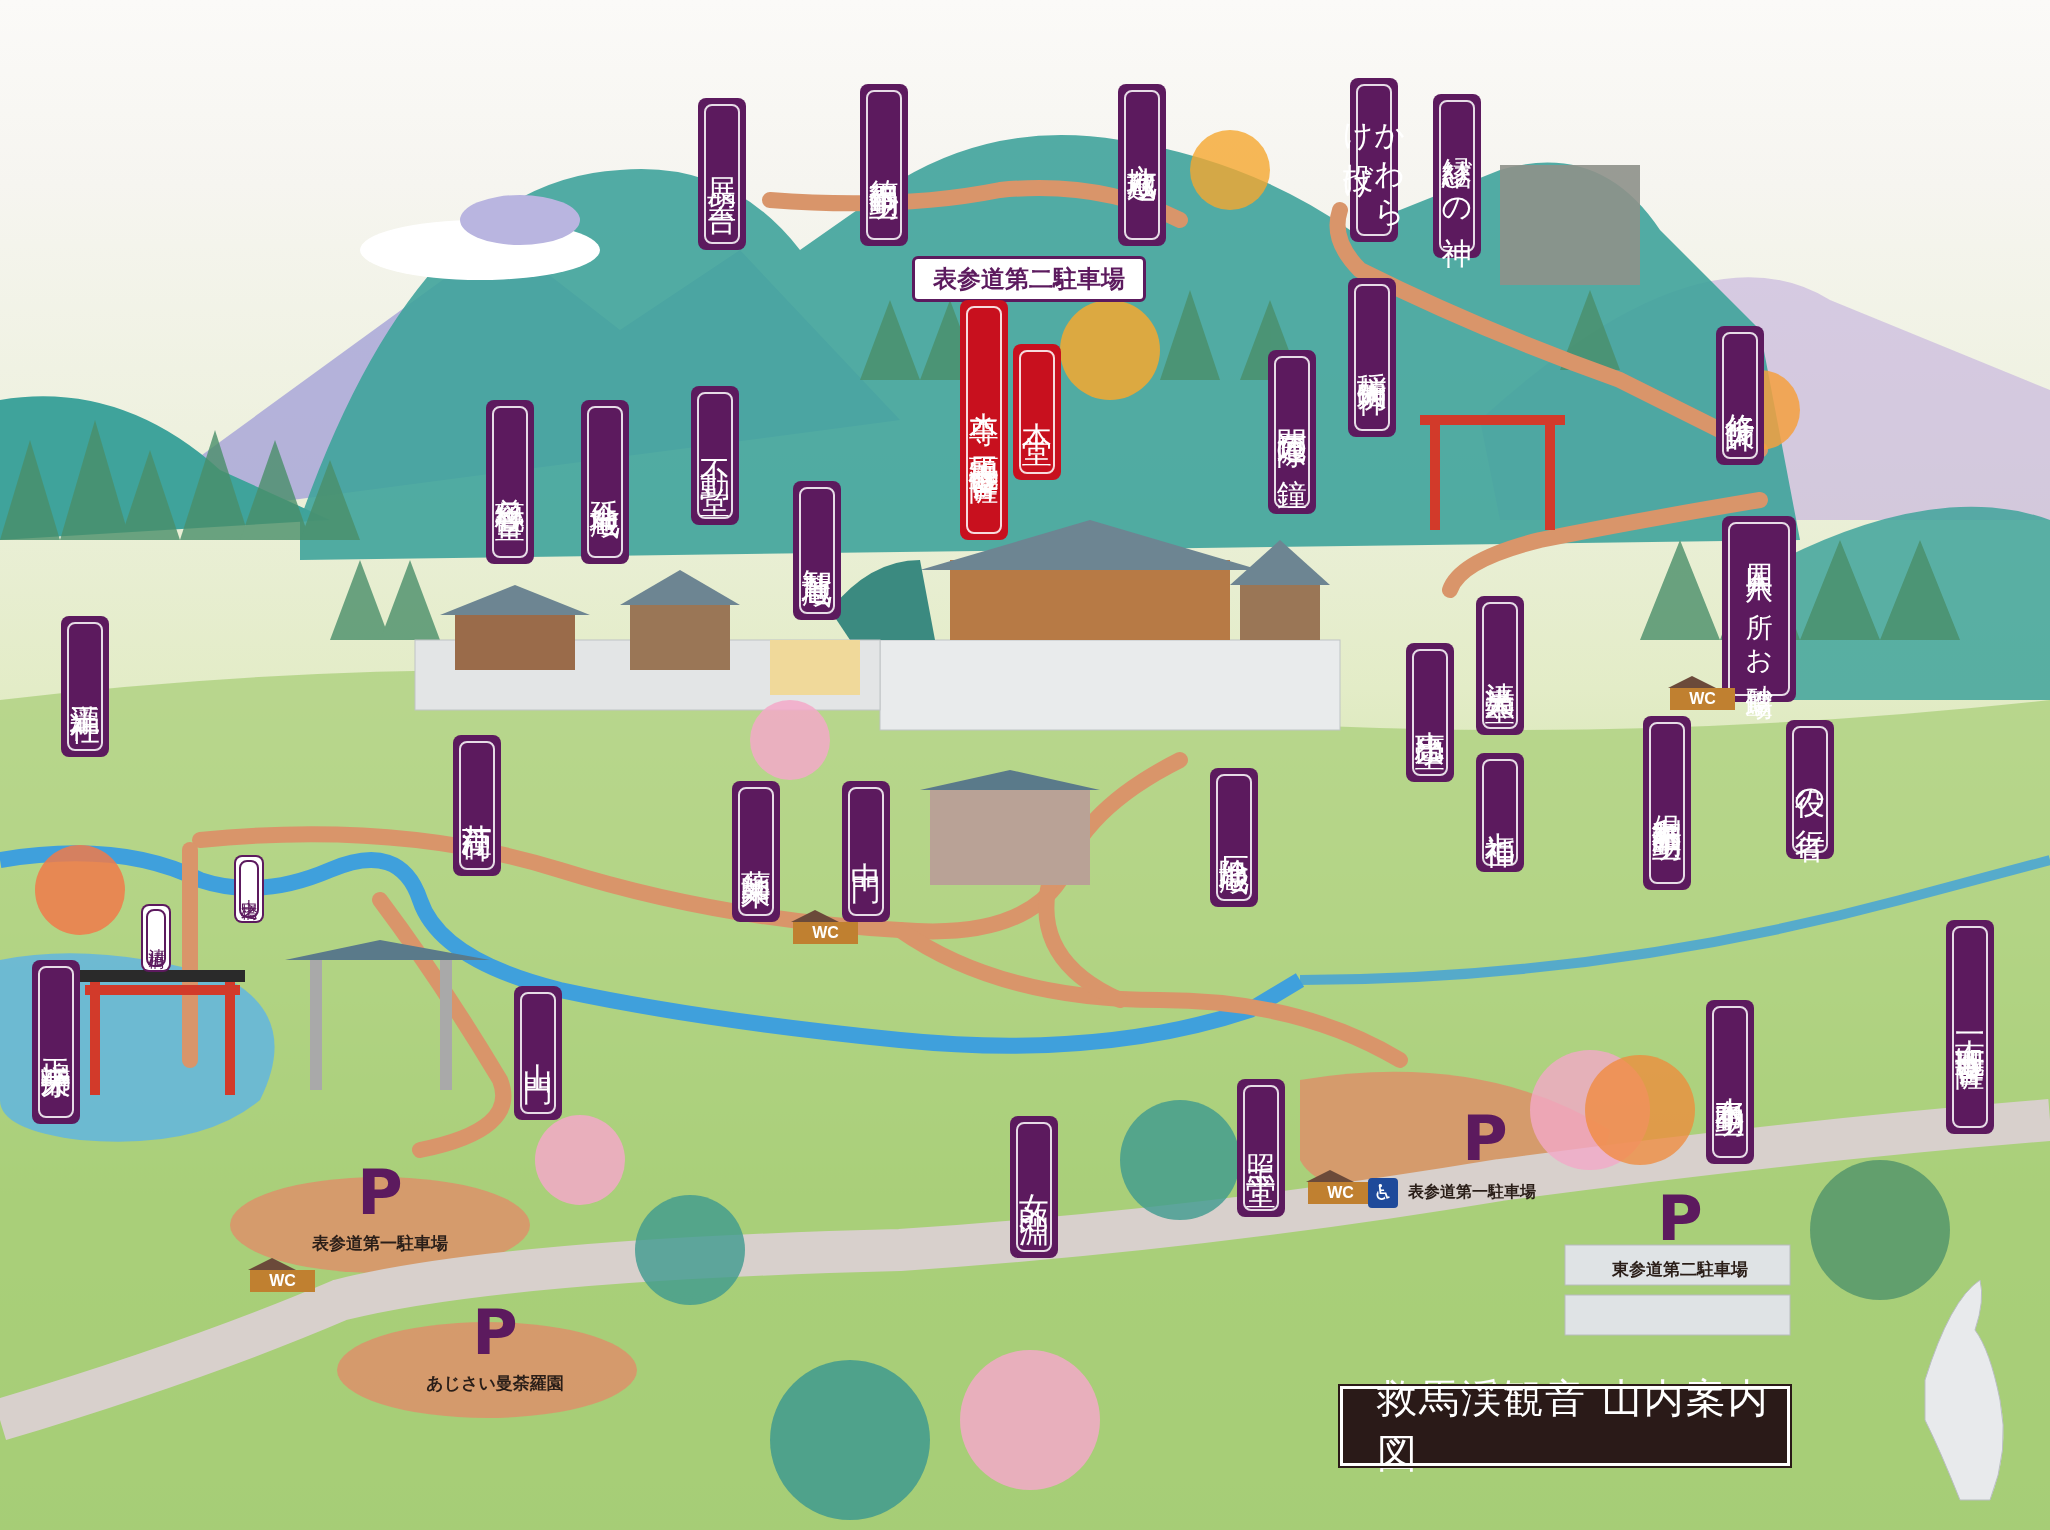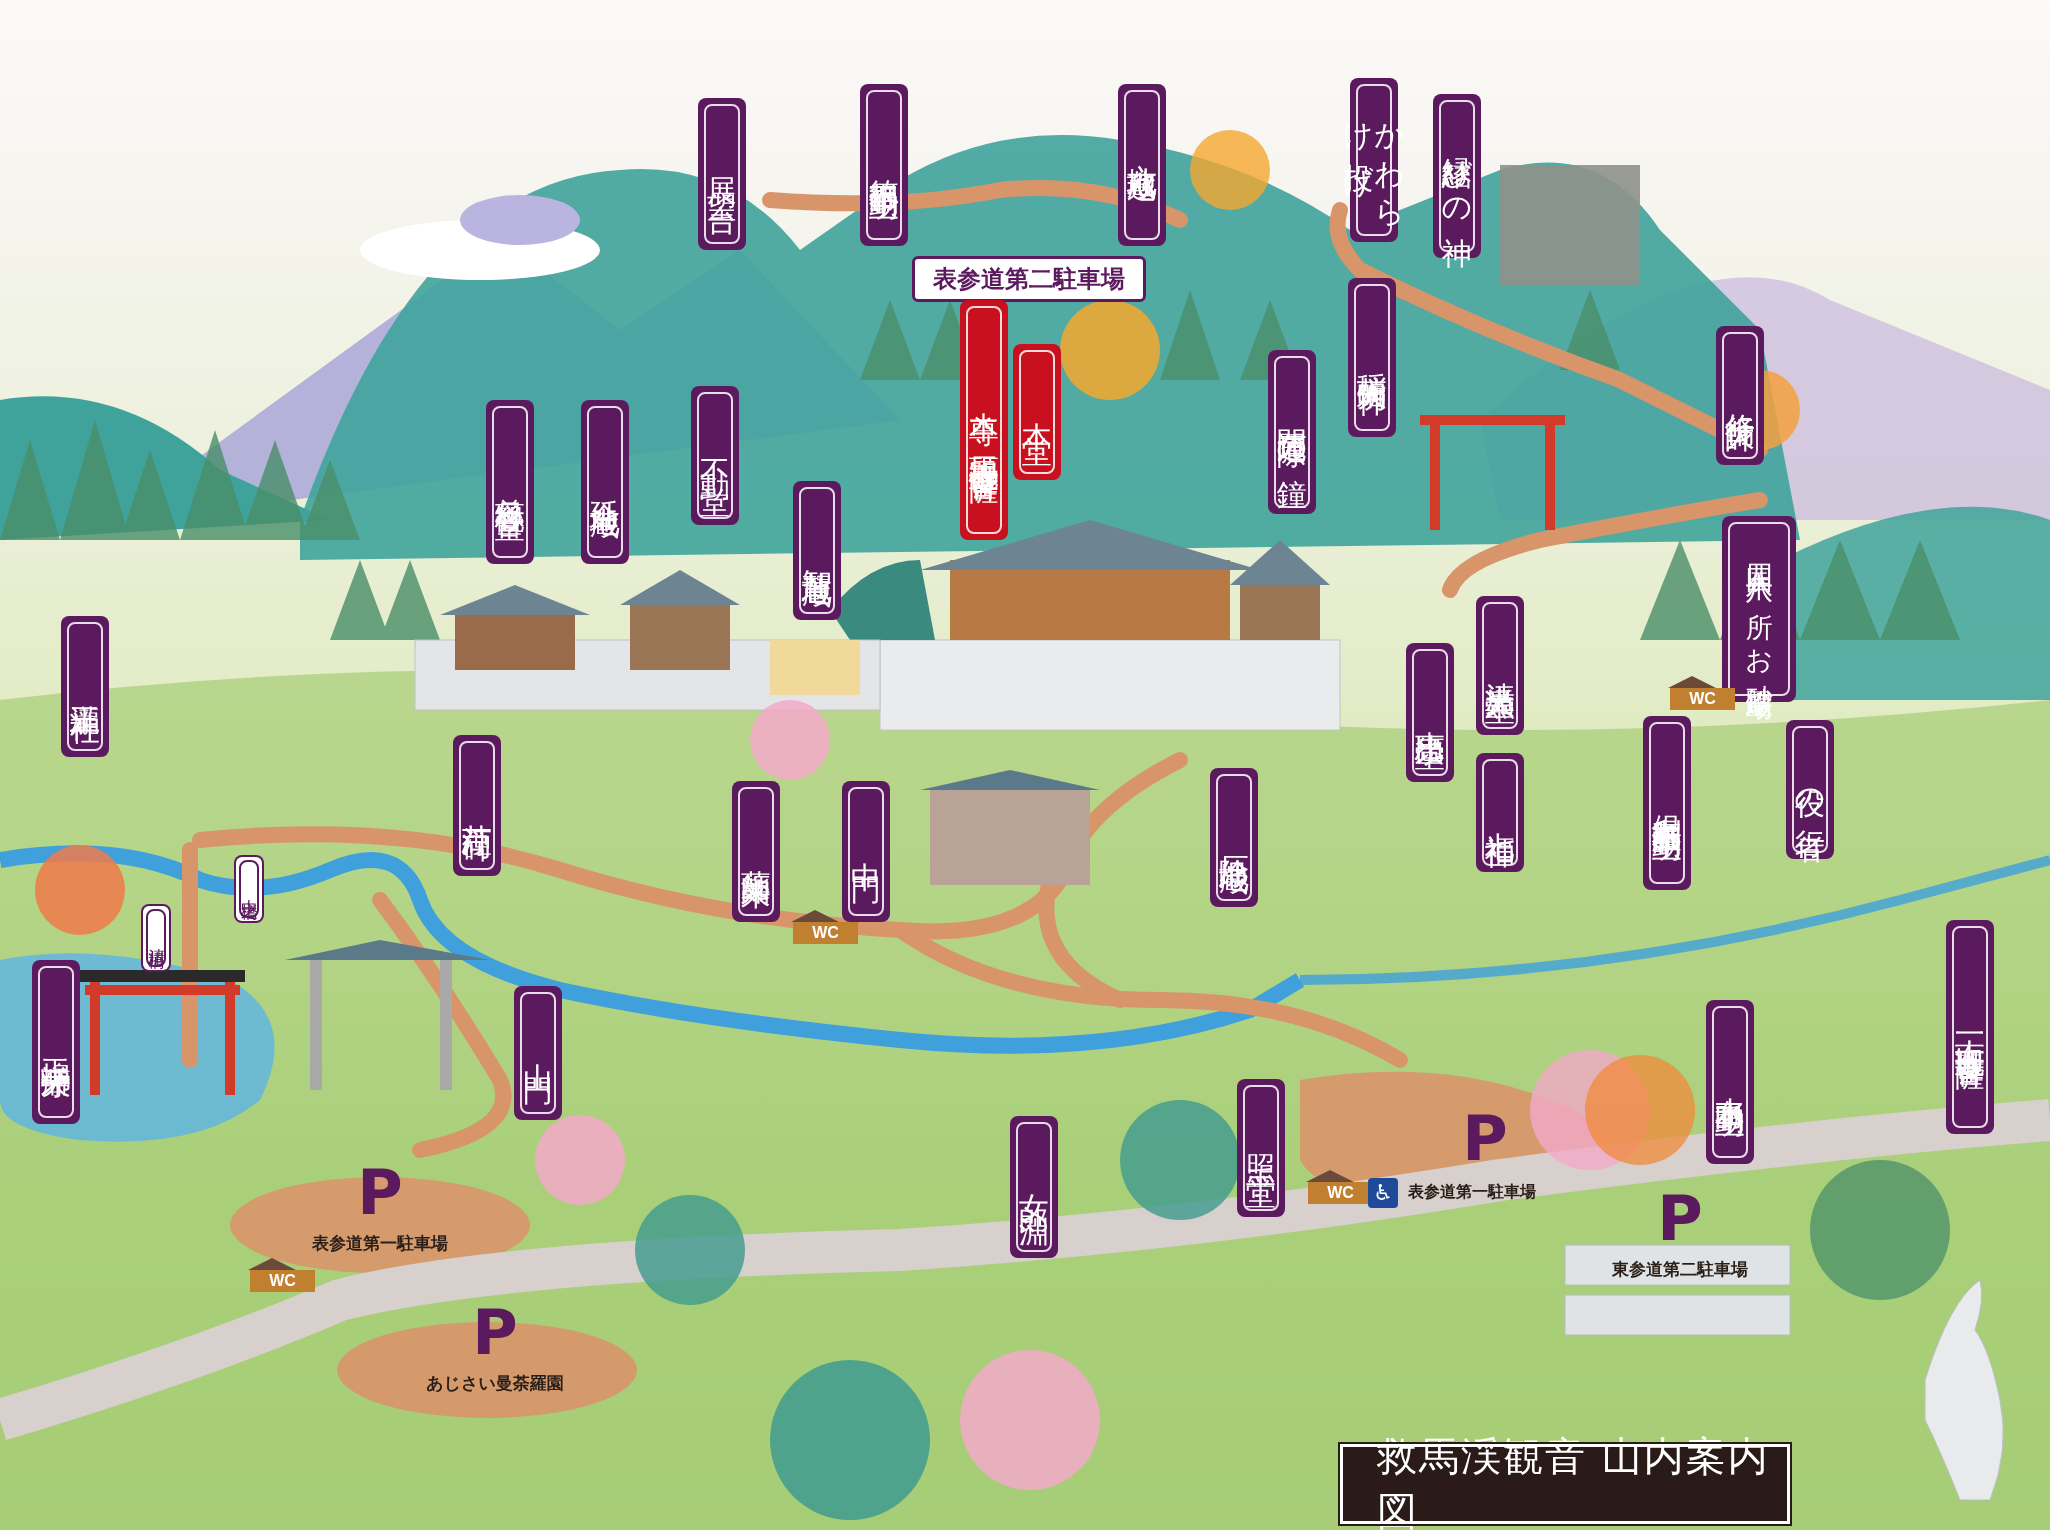--- a/index.html
+++ b/index.html
@@ -18,21 +18,21 @@
   .banner{position:absolute;background:#fff;color:#5c1a5e;border:3px solid #5c1a5e;border-radius:6px;
     font-size:24px;font-weight:bold;padding:4px 18px;font-family:"DejaVu Serif",serif;}
   .wc{position:absolute;width:65px;}
   .wc .roof{width:0;height:0;border-left:24px solid transparent;border-right:24px solid transparent;border-bottom:12px solid #6b4a3a;margin-left:-2px;}
   .wc .box{background:#c08030;color:#fff;font-family:"Liberation Sans",sans-serif;font-weight:bold;font-size:16px;text-align:center;height:22px;line-height:22px;}
   .park{position:absolute;text-align:center;font-family:"DejaVu Sans",sans-serif;}
   .park .p{color:#5c1a5e;font-size:62px;font-weight:bold;line-height:1;}
   .park .lbl{color:#2a1e18;font-size:17px;font-weight:bold;white-space:nowrap;margin-top:8px;}
   .accessible{position:absolute;width:30px;height:30px;background:#1f4a9a;color:#fff;border-radius:4px;text-align:center;line-height:30px;font-size:22px;font-family:"DejaVu Sans",sans-serif;}
   .east1{position:absolute;font-family:"DejaVu Sans",sans-serif;font-weight:bold;font-size:16px;color:#2a1e18;}
-  .title{position:absolute;left:1340px;top:1444px;width:450px;height:80px;background:#2a1a18;
+  .title{position:absolute;left:1340px;top:1386px;width:450px;height:80px;background:#2a1a18;
     border:3px solid #fff;outline:2px solid #2a1a18;color:#fff;font-family:"DejaVu Serif",serif;font-size:40px;
     display:flex;align-items:center;padding-left:34px;box-sizing:border-box;letter-spacing:2px;}
 </style>
 </head>
 <body>
 
 <div id="map">
 
   <svg class="scene" viewBox="0 0 2050 1530">
 

